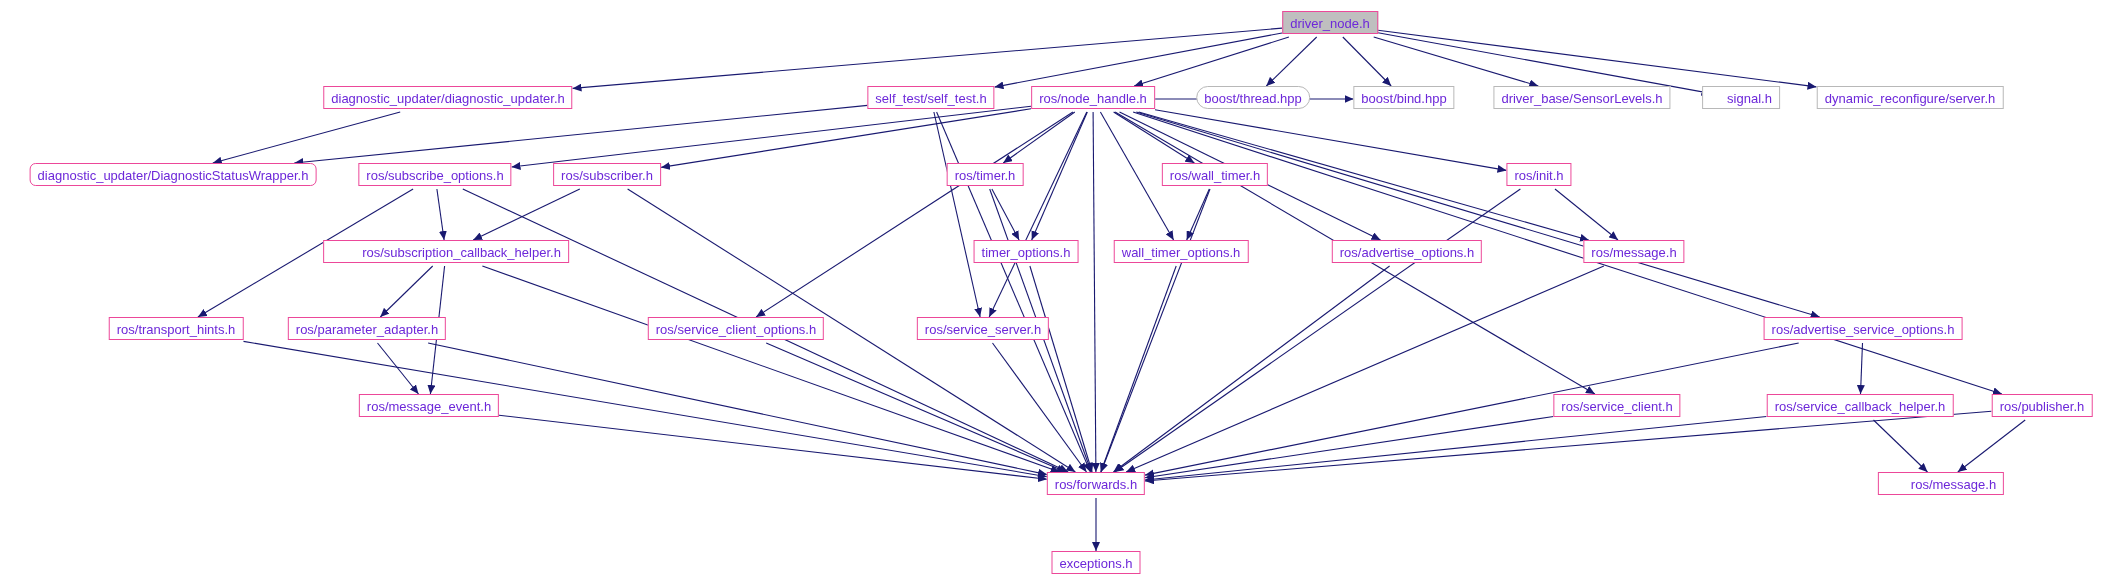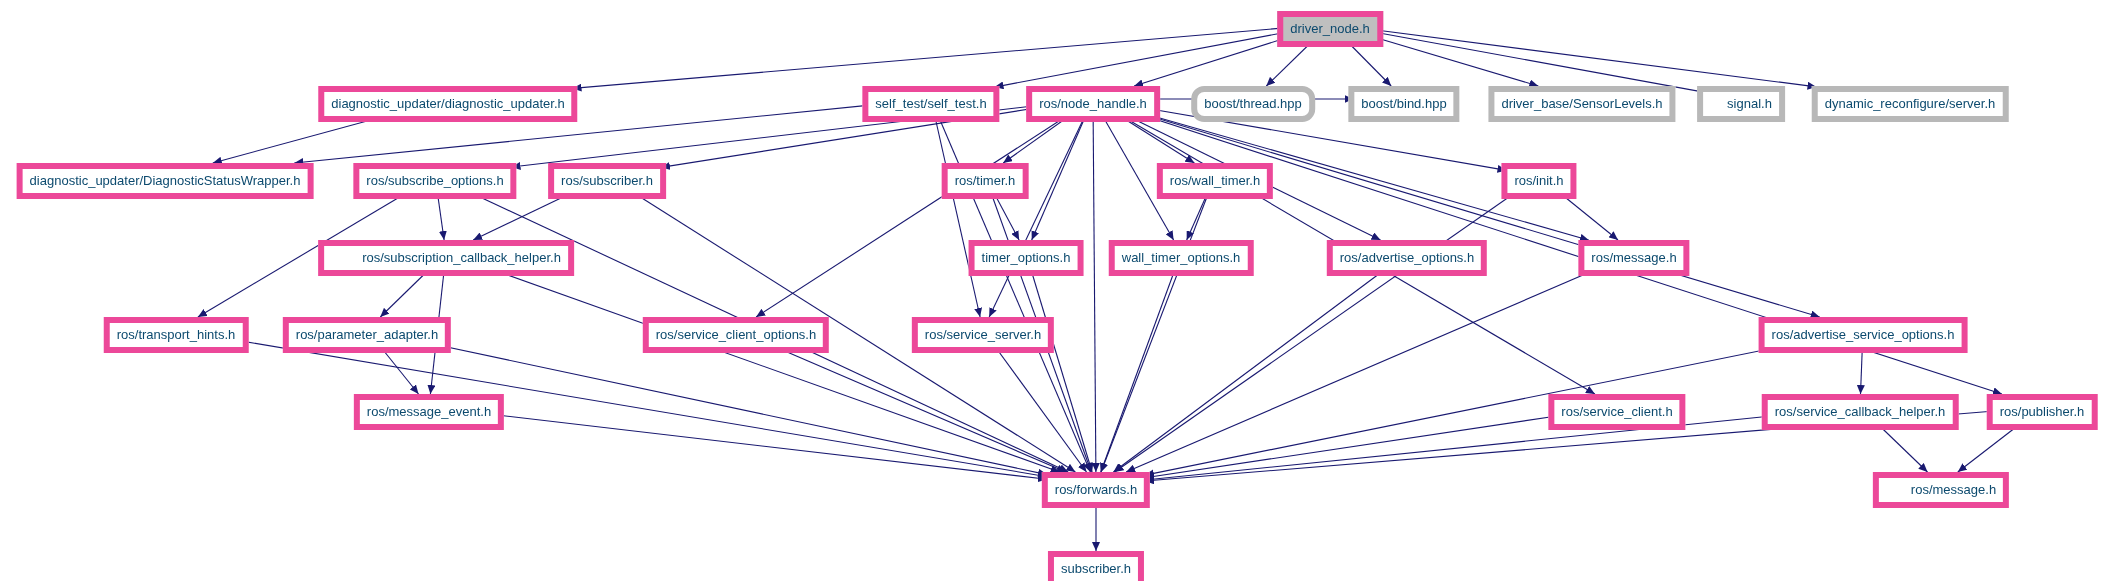--- a/index.html
+++ b/index.html
@@ -21,26 +21,26 @@
     left: 0;
     top: 0;
     width: 2116px;
     height: 581px;
     z-index: 1;
   }
   .node {
     position: absolute;
     transform: translateX(-50%);
     box-sizing: border-box;
-    height: 36px;
+    height: 23px;
     line-height: 16px;
     padding: 4px 7px;
     background: #ffffff;
-    border: 6px solid #ec4899;
-    color: #0c4a6e;
+    border: 1px solid #ec4899;
+    color: #6d28d9;
     font-size: 13px;
     white-space: nowrap;
     z-index: 2;
     cursor: pointer;
   }
   .node.root {
     background: #bfbfbf;
     font-weight: normal;
   }
   .node.external {
@@ -123,21 +123,21 @@
 
 <div class="node root" style="left: 1330px; top: 11px; background: rgb(191, 191, 191);">driver_node.h</div>
     <div class="node internal" style="left: 448px; top: 86px;">diagnostic_updater/diagnostic_updater.h</div>
     <div class="node internal" style="left: 931px; top: 86px;">self_test/self_test.h</div>
     <div class="node internal" style="left: 1093px; top: 86px;">ros/node_handle.h</div>
     <div class="node external" style="left: 1253px; top: 86px; border-radius: 13px;">boost/thread.hpp</div>
     <div class="node external" style="left: 1404px; top: 86px;">boost/bind.hpp</div>
     <div class="node external" style="left: 1582px; top: 86px;">driver_base/SensorLevels.h</div>
     <div class="node external" style="left: 1741px; top: 86px; padding-left: 24px;">signal.h</div>
     <div class="node external" style="left: 1910px; top: 86px;">dynamic_reconfigure/server.h</div>
-    <div class="node internal" style="left: 165px; top: 163px;">diagnostic_updater/DiagnosticStatusWrapper.h</div>
+    <div class="node internal" style="left: 173px; top: 163px; border-radius: 6px;">diagnostic_updater/DiagnosticStatusWrapper.h</div>
     <div class="node internal" style="left: 435px; top: 163px;">ros/subscribe_options.h</div>
     <div class="node internal" style="left: 607px; top: 163px;">ros/subscriber.h</div>
     <div class="node internal" style="left: 985px; top: 163px;">ros/timer.h</div>
     <div class="node internal" style="left: 1215px; top: 163px;">ros/wall_timer.h</div>
     <div class="node internal" style="left: 1539px; top: 163px;">ros/init.h</div>
     <div class="node internal" style="left: 446px; top: 240px; padding-left: 38px;">ros/subscription_callback_helper.h</div>
     <div class="node internal" style="left: 1026px; top: 240px;">timer_options.h</div>
     <div class="node internal" style="left: 1181px; top: 240px;">wall_timer_options.h</div>
     <div class="node internal" style="left: 1407px; top: 240px;">ros/advertise_options.h</div>
     <div class="node internal" style="left: 1634px; top: 240px;">ros/message.h</div>
@@ -145,14 +145,14 @@
     <div class="node internal" style="left: 367px; top: 317px;">ros/parameter_adapter.h</div>
     <div class="node internal" style="left: 736px; top: 317px;">ros/service_client_options.h</div>
     <div class="node internal" style="left: 983px; top: 317px;">ros/service_server.h</div>
     <div class="node internal" style="left: 1863px; top: 317px;">ros/advertise_service_options.h</div>
     <div class="node internal" style="left: 429px; top: 394px;">ros/message_event.h</div>
     <div class="node internal" style="left: 1617px; top: 394px;">ros/service_client.h</div>
     <div class="node internal" style="left: 1860px; top: 394px;">ros/service_callback_helper.h</div>
     <div class="node internal" style="left: 2042px; top: 394px;">ros/publisher.h</div>
     <div class="node internal" style="left: 1096px; top: 472px;">ros/forwards.h</div>
     <div class="node internal" style="left: 1941px; top: 472px; padding-left: 32px;">ros/message.h</div>
-    <div class="node internal" style="left: 1096px; top: 551px;">subscriber.h</div>
+    <div class="node internal" style="left: 1096px; top: 551px;">exceptions.h</div>
   </div>
 
 </body></html>

